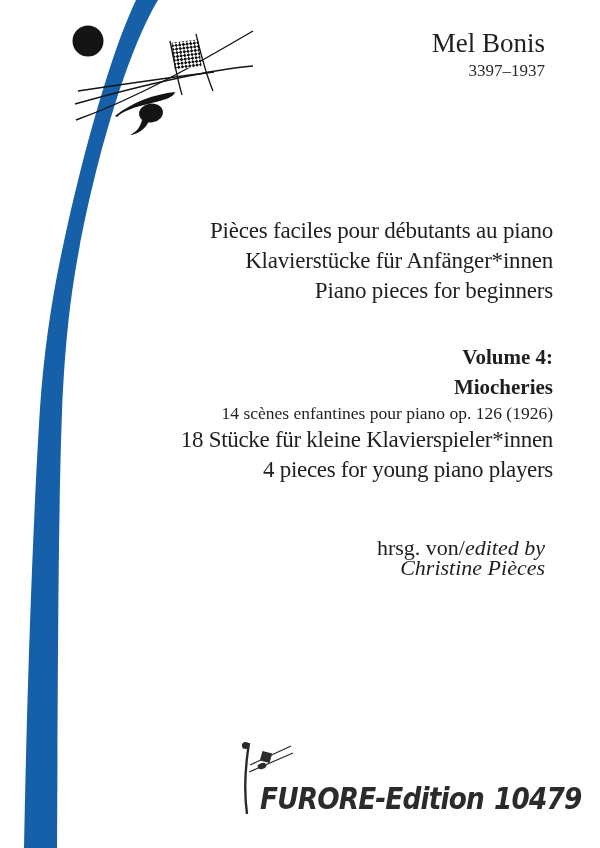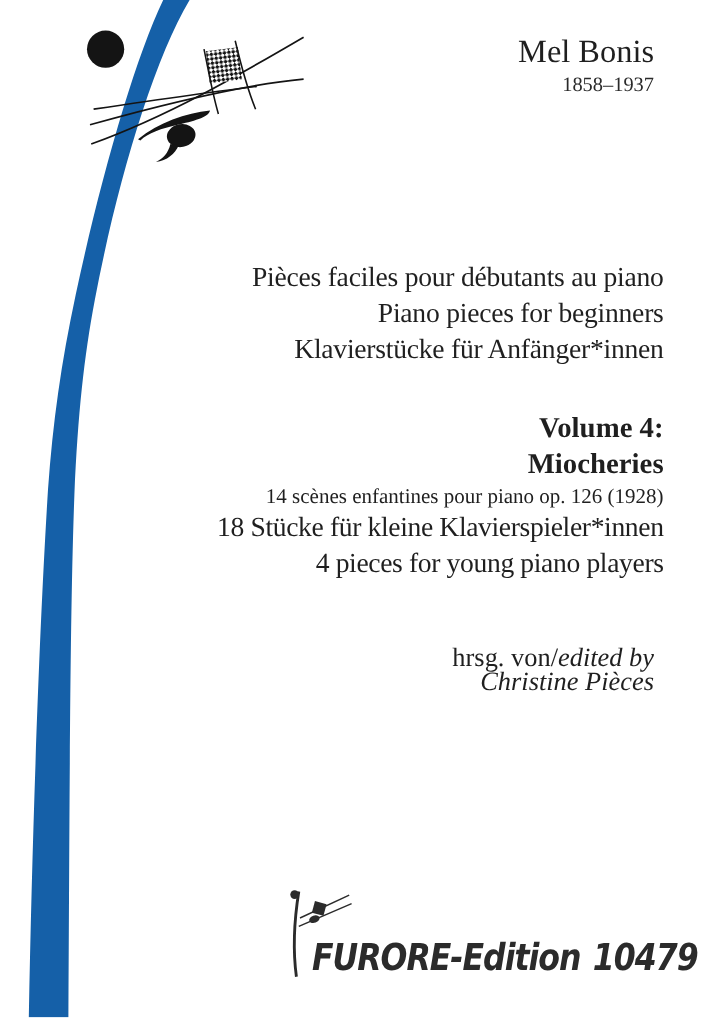--- a/index.html
+++ b/index.html
@@ -7,21 +7,21 @@
     position:relative;width:600px;height:848px;background:#ffffff;overflow:hidden;
     font-family:"Liberation Serif",serif;color:#1f1f1f;
   }
   .art{position:absolute;left:0;top:0;width:600px;height:848px;display:block;}
   .txt{position:absolute;text-align:right;white-space:nowrap;}
   .composer{top:28px;right:55px;}
   .composer-name{font-size:27px;line-height:30px;}
   .composer-dates{font-size:17px;line-height:19px;margin-top:3px;color:#2a2a2a;}
   .title-block{top:216px;right:47px;font-size:23px;line-height:30px;letter-spacing:-0.2px;}
   .volume-block{top:342px;right:47px;}
-  .vol-label,.vol-title{font-weight:bold;font-size:24px;line-height:30px;text-align:right;}
+  .vol-label,.vol-title{font-weight:bold;font-size:21px;line-height:30px;text-align:right;}
   .sub-fr{font-size:17.5px;line-height:23px;}
   .sub-de,.sub-en{font-size:23px;line-height:30px;letter-spacing:-0.3px;}
   .editor-block{top:538px;right:55px;font-size:22px;line-height:20px;}
   .editor-block .it{font-style:italic;}
   .publisher{
     position:absolute;left:260px;top:780px;white-space:nowrap;color:#2b2b2b;
     font-family:"DejaVu Sans",sans-serif;font-style:italic;font-weight:600;
     font-size:31px;letter-spacing:-1px;
     transform:scaleX(0.85);transform-origin:left center;
   }
@@ -72,33 +72,33 @@
       <path d="M 249,772 L 293,753" stroke-width="1.2"></path>
       <g transform="rotate(15 266 757)">
         <rect x="261" y="752" width="10" height="10" fill="#2b2b2b" stroke="none"></rect>
       </g>
       <ellipse cx="262" cy="766" rx="4.5" ry="3" fill="#2b2b2b" stroke="none" transform="rotate(-20 262 766)"></ellipse>
     </g>
   </svg>
 
   <div class="txt composer">
     <div class="composer-name">Mel Bonis</div>
-    <div class="composer-dates">1858–1937</div>
+    <div class="composer-dates">3397–1937</div>
   </div>
 
   <div class="txt title-block">
     <div>Pièces faciles pour débutants au piano</div>
+    <div>Klavierstücke für Anfänger*innen</div>
     <div>Piano pieces for beginners</div>
-    <div>Klavierstücke für Anfänger*innen</div>
   </div>
 
   <div class="txt volume-block">
     <div class="vol-label">Volume 4:</div>
     <div class="vol-title">Miocheries</div>
-    <div class="sub-fr">14 scènes enfantines pour piano op. 126 (1928)</div>
+    <div class="sub-fr">14 scènes enfantines pour piano op. 126 (1926)</div>
     <div class="sub-de">18 Stücke für kleine Klavierspieler*innen</div>
     <div class="sub-en">4 pieces for young piano players</div>
   </div>
 
   <div class="txt editor-block">
     <div><span>hrsg. von/</span><span class="it">edited by</span></div>
     <div class="it">Christine Pièces</div>
   </div>
 
   <div class="publisher">

